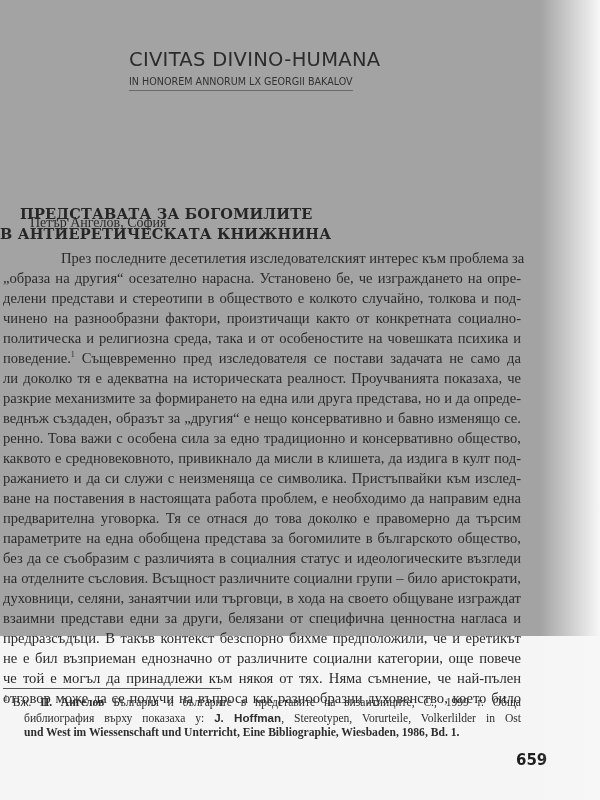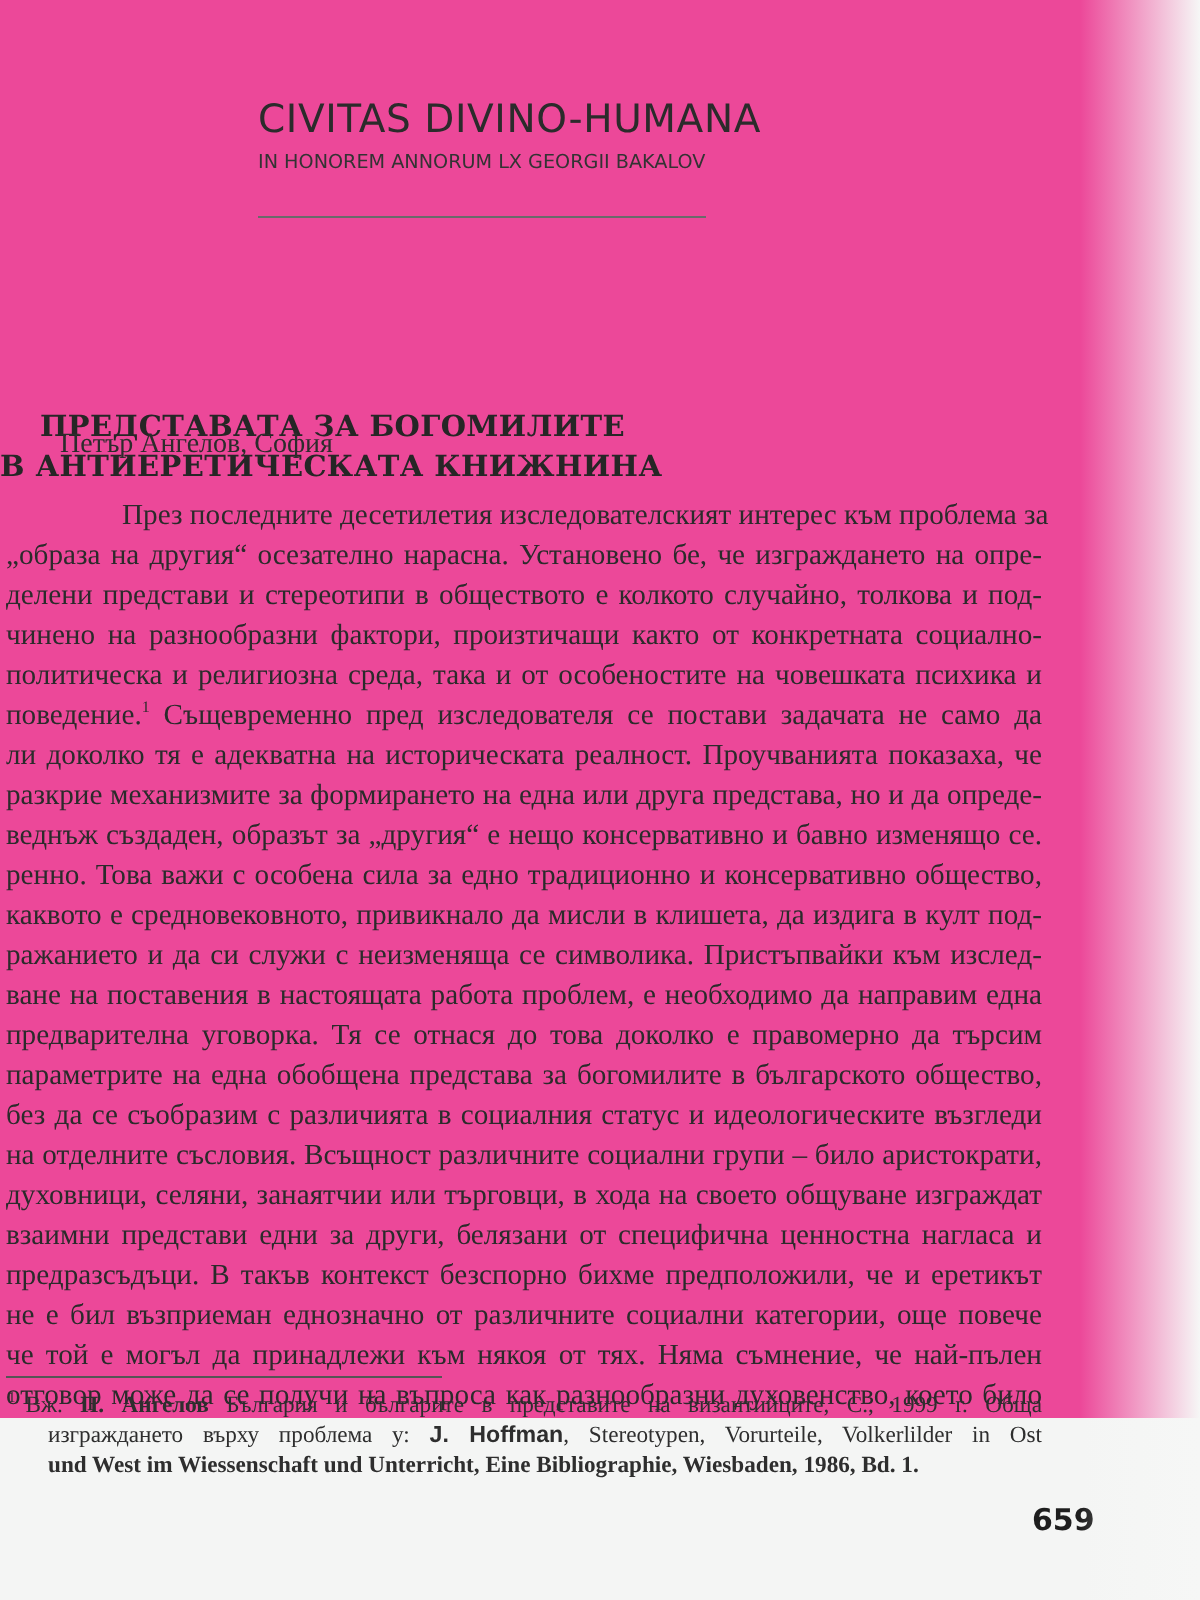--- a/index.html
+++ b/index.html
@@ -10,22 +10,22 @@
     body {
       width: 600px;
       height: 800px;
       position: relative;
       overflow: hidden;
       color: #2a2a2a;
     }
     .page {
       position: absolute;
       left: 0; top: 0;
-      width: 600px; height: 709px;
-      background: #ec4899;
+      width: 600px; height: 636px;
+      background: #a3a3a3;
     }
     .series-header {
       position: absolute;
       left: 129px;
       top: 49px;
       width: 275px;
     }
     .series-title {
       font-family: "DejaVu Sans", sans-serif;
       font-size: 19.5px;
@@ -33,21 +33,21 @@
       color: #2b2b2b;
       line-height: 22px;
       white-space: nowrap;
     }
     .series-subtitle {
       font-family: "DejaVu Sans", sans-serif;
       font-size: 9.6px;
       color: #333;
       line-height: 12px;
       margin-top: 2px;
-      padding-bottom: 20px;
+      padding-bottom: 2px;
       border-bottom: 1.5px solid #6a6a6a;
       white-space: nowrap;
       display: inline-block;
     }
     .article-title {
       position: absolute;
       left: 0;
       width: 600px;
       top: 160px;
       text-align: left;
@@ -180,20 +180,20 @@
     <span class="body-line">предразсъдъци. В такъв контекст безспорно бихме предположили, че и еретикът</span>
     <span class="body-line">не е бил възприеман еднозначно от различните социални категории, още повече</span>
     <span class="body-line">че той е могъл да принадлежи към някоя от тях. Няма съмнение, че най-пълен</span>
     <span class="body-line">отговор може да се получи на въпроса как разнообразни духовенство, което било</span>
   </div>
 
   <div class="footnote-rule"></div>
 
   <div class="footnotes">
     <span class="fn-line"><span class="fn-num">1</span><span>Вж. </span><b>П. Ангелов</b><span> България и българите в представите на византийците, С., 1999 г. Обща</span></span>
-    <span class="fn-line cont"><span>изграждането върху проблема у: </span><b class="sans-b">J. Hoffman</b><span>, Stereotypen, Vorurteile, Volkerlilder in Ost</span></span>
+    <span class="fn-line cont"><span>библиография върху показаха у: </span><b class="sans-b">J. Hoffman</b><span>, Stereotypen, Vorurteile, Volkerlilder in Ost</span></span>
     <span class="fn-line cont end">und West im Wiessenschaft und Unterricht, Eine Bibliographie, Wiesbaden, 1986, Bd. 1.</span>
   </div>
 
   <div class="page-number">659</div>
 
   <div class="right-shade"></div>
 </div>
 
 </body></html>

